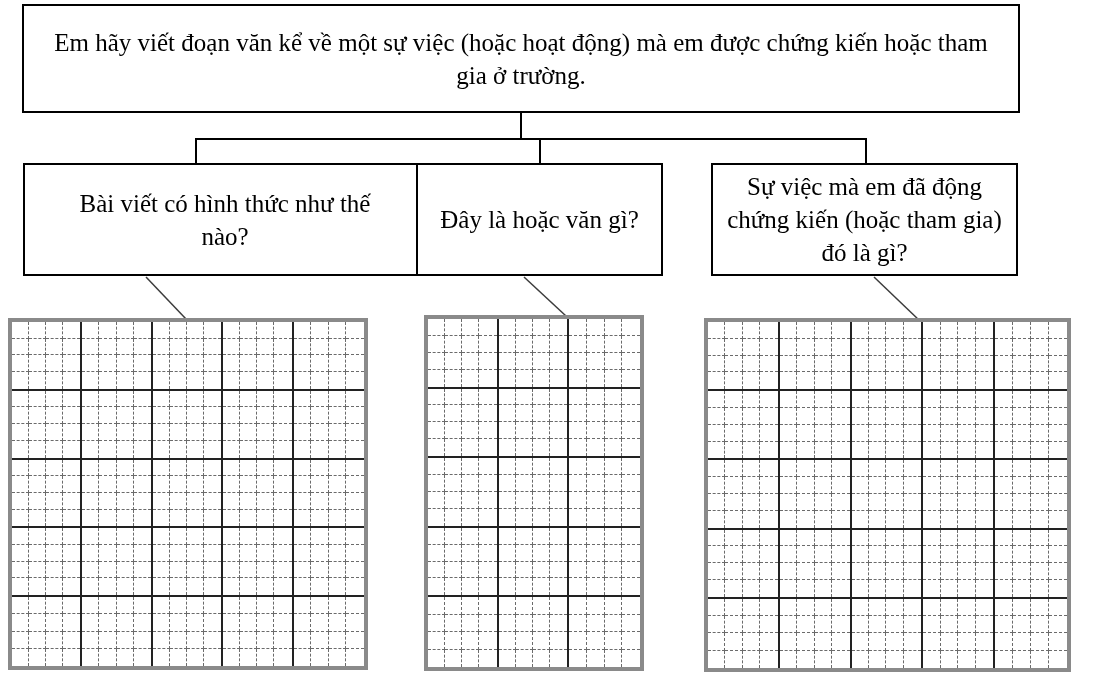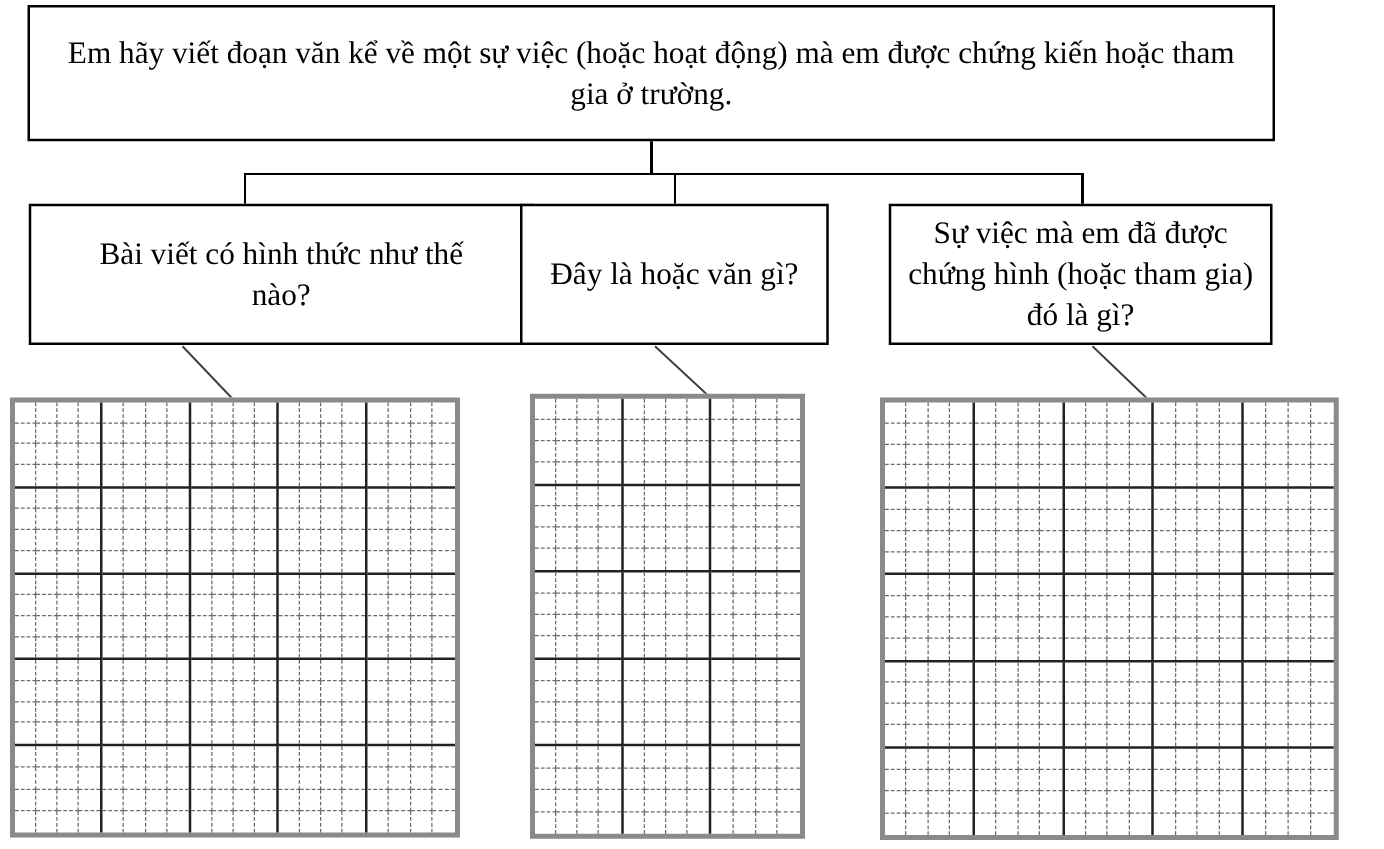--- a/index.html
+++ b/index.html
@@ -72,21 +72,21 @@
 
   <div class="box" id="q-format">
     <span>Bài viết có hình thức như thế nào?</span>
   </div>
 
   <div class="box" id="q-genre">
     <span>Đây là hoặc văn gì?</span>
   </div>
 
   <div class="box" id="q-event">
-    <span>Sự việc mà em đã được chứng hình (hoặc tham gia) đó là gì?</span>
+    <span>Sự việc mà em đã động chứng kiến (hoặc tham gia) đó là gì?</span>
   </div>
 
   <div class="grid-frame" id="grid-format">
       <div class="biggrid" style="grid-template-columns: repeat(5, 1fr); grid-template-rows: repeat(5, 1fr);">
         <div class="bigcell vsep hsep" style="grid-template-columns: repeat(4, 1fr); grid-template-rows: repeat(4, 1fr);">
           <div class="subcell sdr sdb"></div>
           <div class="subcell sdr sdb"></div>
           <div class="subcell sdr sdb"></div>
           <div class="subcell sdb"></div>
           <div class="subcell sdr sdb"></div>

